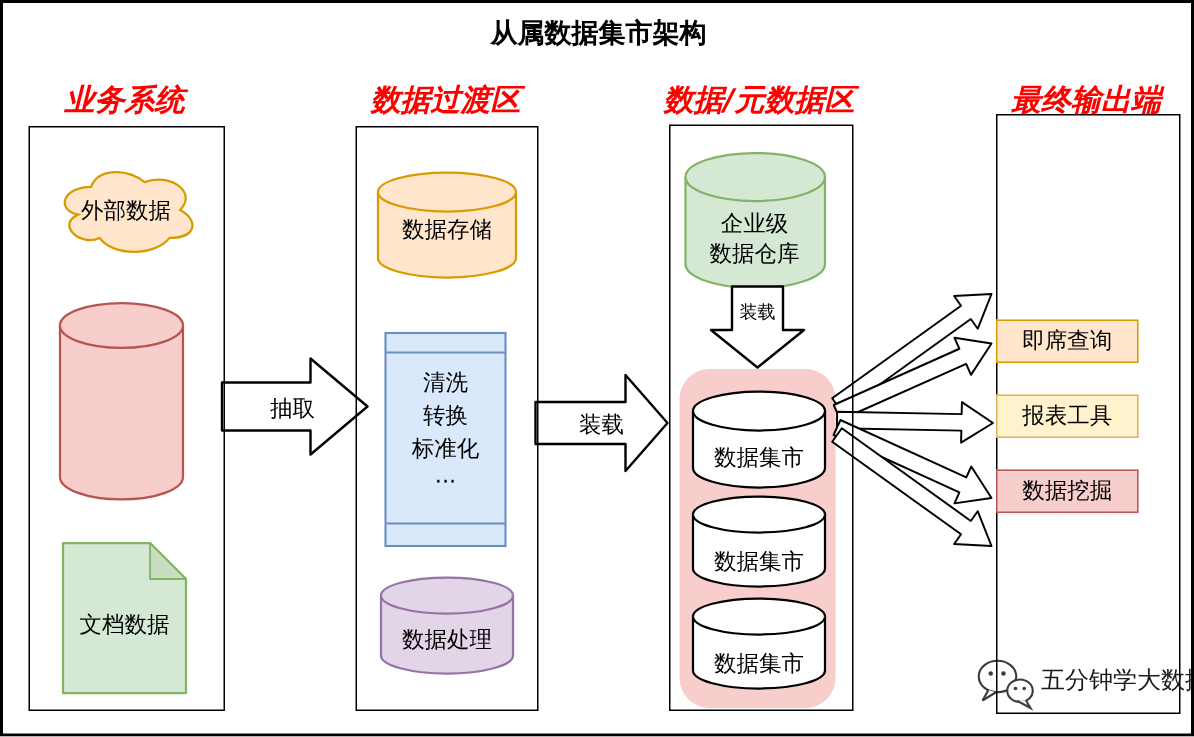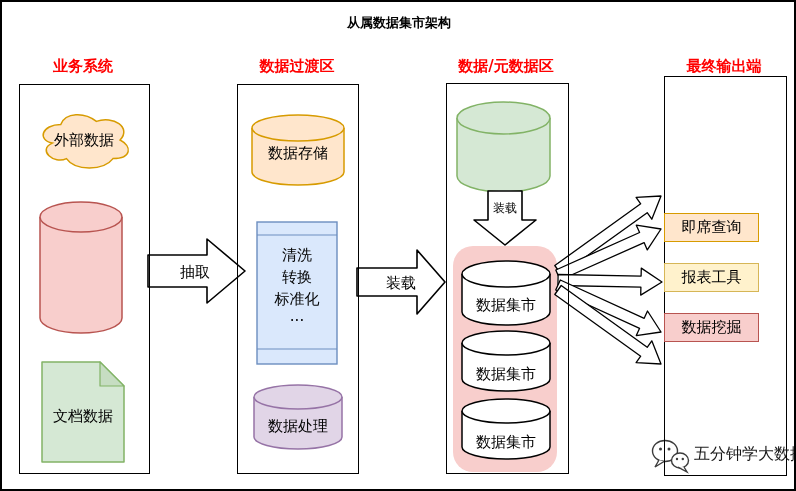--- a/index.html
+++ b/index.html
@@ -41,22 +41,22 @@
   .wicon-dot{fill:#3c3c3c;stroke:none;}
 
   
   .lbl{
     position:absolute;z-index:3;
     transform:translate(-50%,-50%);
     font-size:15px;color:#000;
     white-space:nowrap;text-align:center;line-height:20px;
   }
   .lbl span{display:block;}
-  .title{font-size:13px;font-weight:bold;}
-  .header{font-size:15px;font-weight:bold;color:var(--header_red,#ff0000);}
+  .title{font-size:18px;font-weight:bold;}
+  .header{font-size:20px;font-weight:bold;color:var(--header_red,#ff0000);font-style:italic;}
   .small{font-size:12px;line-height:14px;}
   .proc-lines{line-height:22px;}
 
   
   .out{
     position:absolute;z-index:2;
     left:662px;width:95px;height:29px;
     border:1.5px solid #000;box-sizing:border-box;
     display:flex;align-items:center;justify-content:center;
     font-size:15px;color:#000;white-space:nowrap;
@@ -162,20 +162,24 @@
 
   <div class="lbl" style="left:296px;top:151px;">数据存储</div>
   <div class="lbl proc-lines" style="left:295px;top:286px;">
     <span>清洗</span>
     <span>转换</span>
     <span>标准化</span>
     <span>···</span>
   </div>
   <div class="lbl" style="left:296px;top:424px;">数据处理</div>
 
+  <div class="lbl" style="left:501px;top:157px;">
+    <span>企业级</span>
+    <span>数据仓库</span>
+  </div>
   <div class="lbl small" style="left:503px;top:206px;">装载</div>
   <div class="lbl" style="left:504px;top:303px;">数据集市</div>
   <div class="lbl" style="left:504px;top:372px;">数据集市</div>
   <div class="lbl" style="left:504px;top:440px;">数据集市</div>
 
   <div class="lbl" style="left:193px;top:270px;text-align:center;">抽取</div>
   <div class="lbl" style="left:399px;top:281px;">装载</div>
 
   <div class="out out-orange" style="top:211px;">即席查询</div>
   <div class="out out-yellow" style="top:261px;">报表工具</div>

